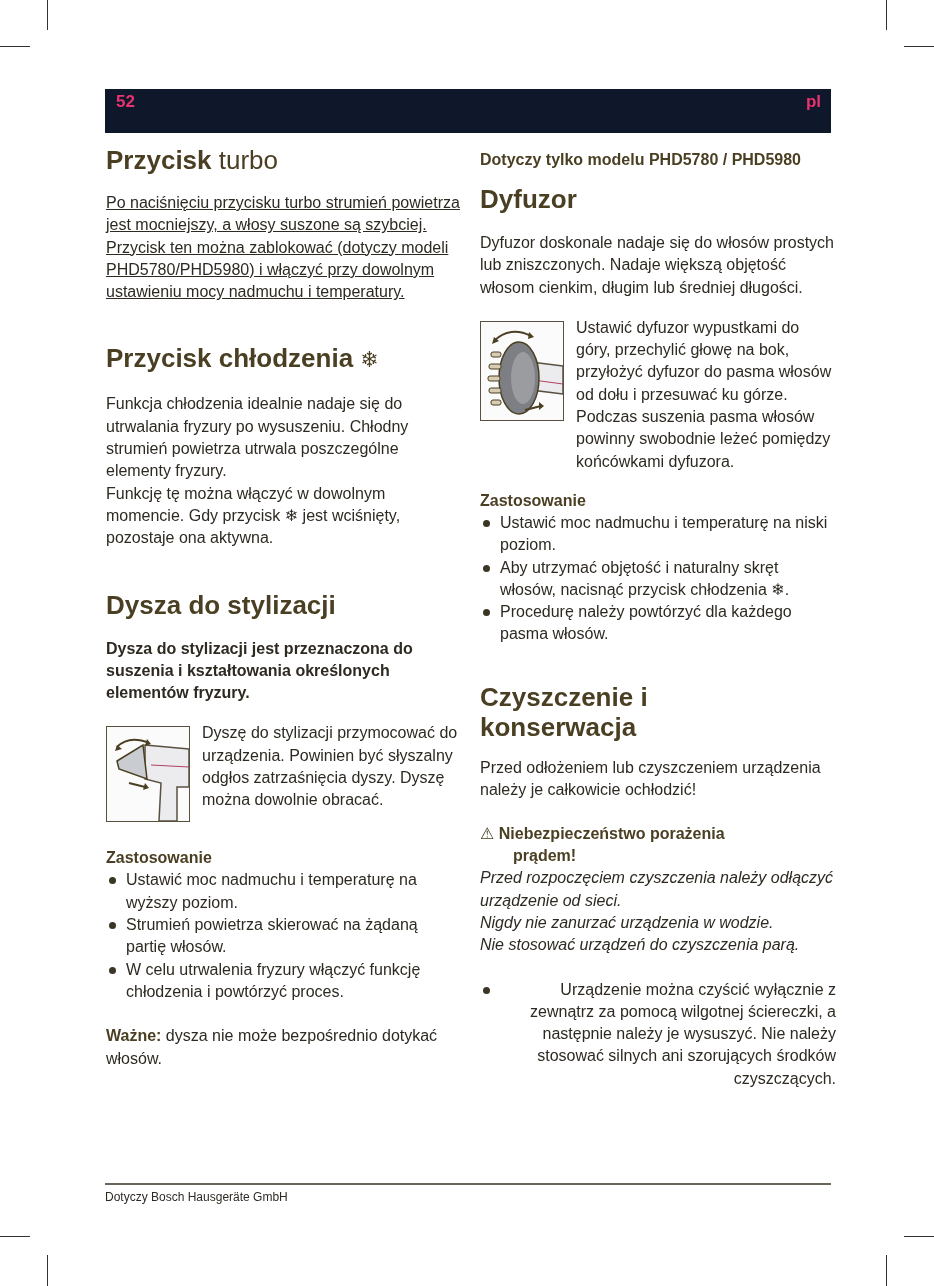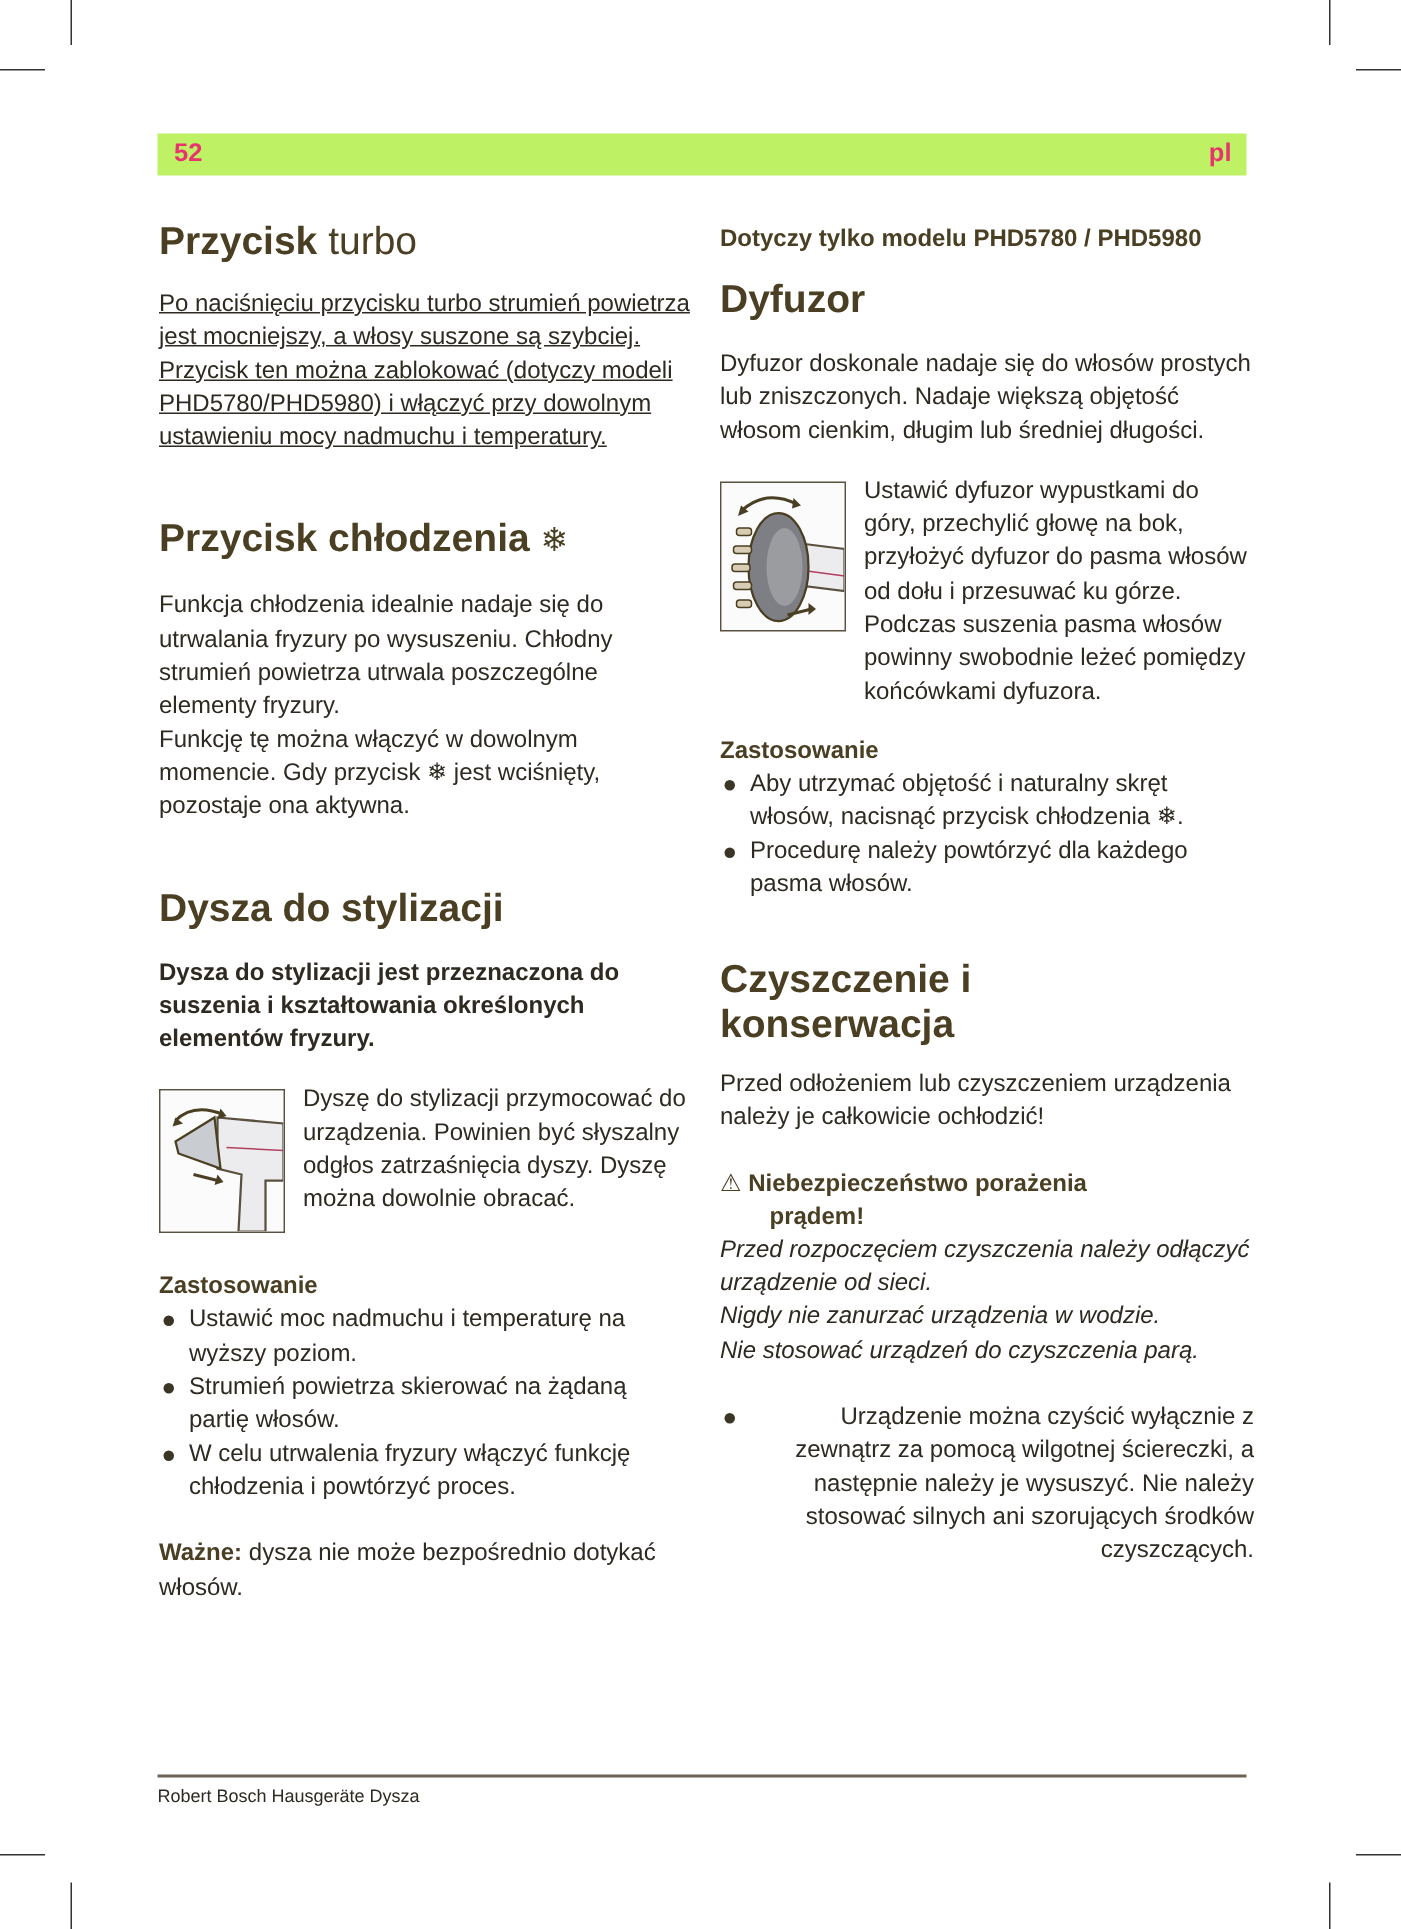--- a/index.html
+++ b/index.html
@@ -4,22 +4,22 @@
 <style>
   html, body { margin: 0; padding: 0; }
   body {
     width: 934px; height: 1286px; position: relative; overflow: hidden;
     background: #ffffff;
     font-family: "Liberation Sans", sans-serif;
     color: #2e2a22;
   }
   .crop { position: absolute; background: #333; }
   .header-bar {
-    position: absolute; left: 105px; top: 89px; width: 726px; height: 28px;
-    background: #bef264;
+    position: absolute; left: 105px; top: 89px; width: 726px; height: 44px;
+    background: #0f172a;
   }
   .page-num, .lang {
     position: absolute; top: 3px; font-size: 17px; font-weight: bold; color: #e8336f;
   }
   .page-num { left: 11px; }
   .lang { right: 10px; }
 
   .col { position: absolute; top: 140px; width: 356px; }
   .col-left { left: 106px; }
   .col-right { left: 480px; }
@@ -140,20 +140,21 @@
         <path d="M48 10 L53 15 L47 17 Z" fill="#4a3f22"></path>
         <path d="M44 88 L60 84" stroke="#4a3f22" stroke-width="2"></path>
         <path d="M58 80 L63 84 L58 88 Z" fill="#4a3f22"></path>
       </svg>
     </div>
     <p class="fig-text" style="margin-top:-4px;">Ustawić dyfuzor wypustkami do góry, przechylić głowę na bok, przyłożyć dyfuzor do pasma włosów od dołu i przesuwać ku górze. Podczas suszenia pasma włosów powinny swobodnie leżeć pomiędzy końcówkami dyfuzora.</p>
   </div>
 
   <div class="sub" style="margin-top:17px;">Zastosowanie</div>
   <ul>
+    <li>Ustawić moc nadmuchu i temperaturę na niski poziom.</li>
     <li>Aby utrzymać objętość i naturalny skręt włosów, nacisnąć przycisk chłodzenia ❄.</li>
     <li>Procedurę należy powtórzyć dla każdego pasma włosów.</li>
   </ul>
 
   <h2 style="margin-top:36px;width:200px;">Czyszczenie i konserwacja</h2>
   <p style="margin-top:15px;">Przed odłożeniem lub czyszczeniem urządzenia należy je całkowicie ochłodzić!</p>
 
   <div style="margin-top:22px;">
     <div class="warn-title">
       <span style="font-weight:normal;">⚠</span>
@@ -164,13 +165,13 @@
     <p class="ital">Nigdy nie zanurzać urządzenia w wodzie.</p>
     <p class="ital">Nie stosować urządzeń do czyszczenia parą.</p>
   </div>
 
   <ul style="margin-top:22px;text-align:right;">
     <li>Urządzenie można czyścić wyłącznie z zewnątrz za pomocą wilgotnej ściereczki, a następnie należy je wysuszyć. Nie należy stosować silnych ani szorujących środków czyszczących.</li>
   </ul>
 </div>
 
 <div class="footer-rule"></div>
-<div class="footer-text">Robert Bosch Hausgeräte Dysza</div>
+<div class="footer-text">Dotyczy Bosch Hausgeräte GmbH</div>
 
 </body></html>

